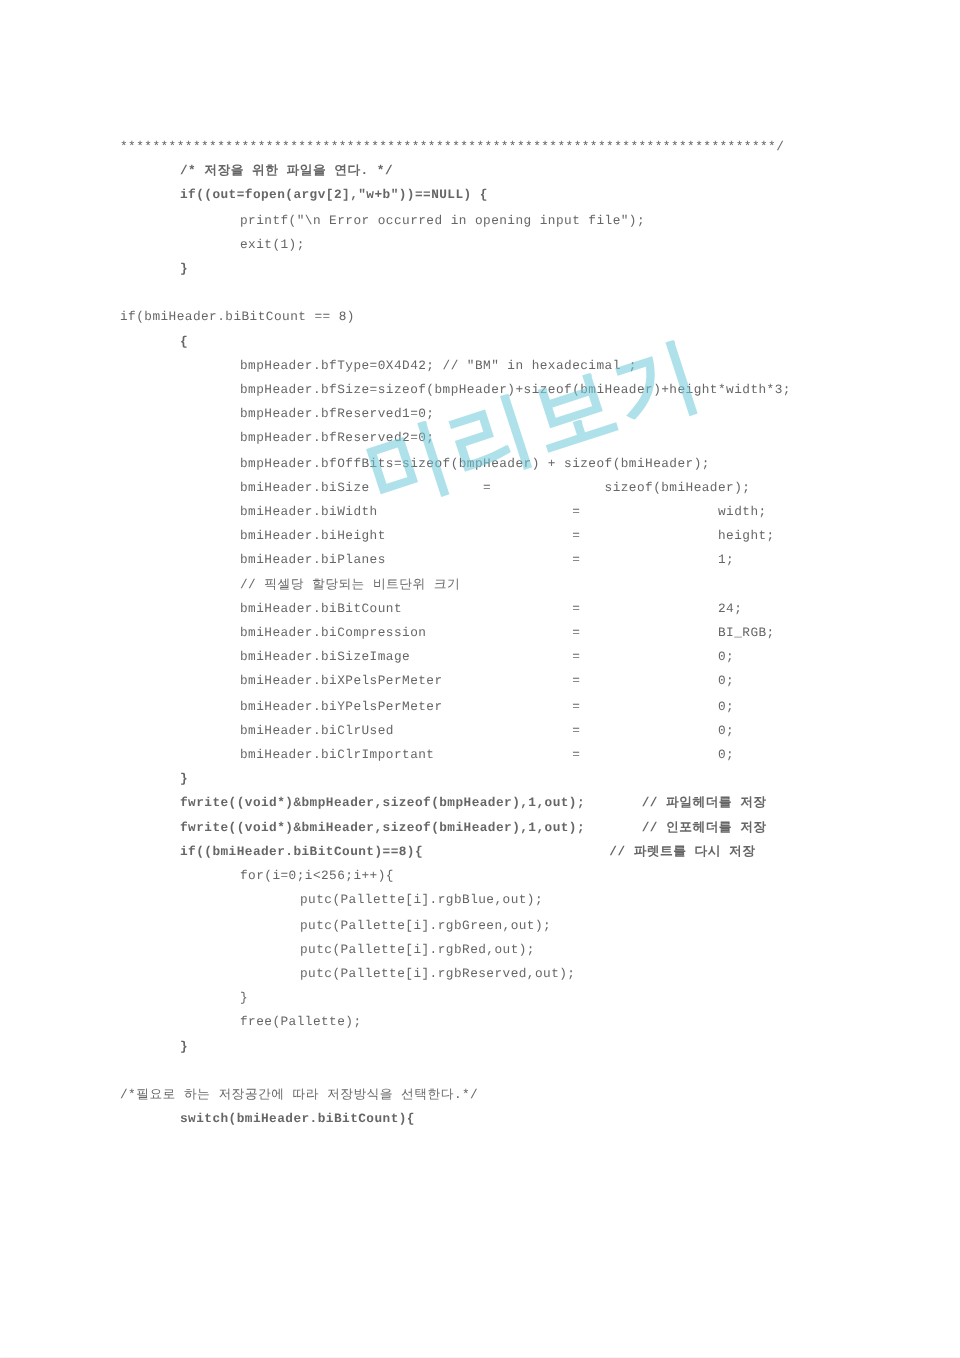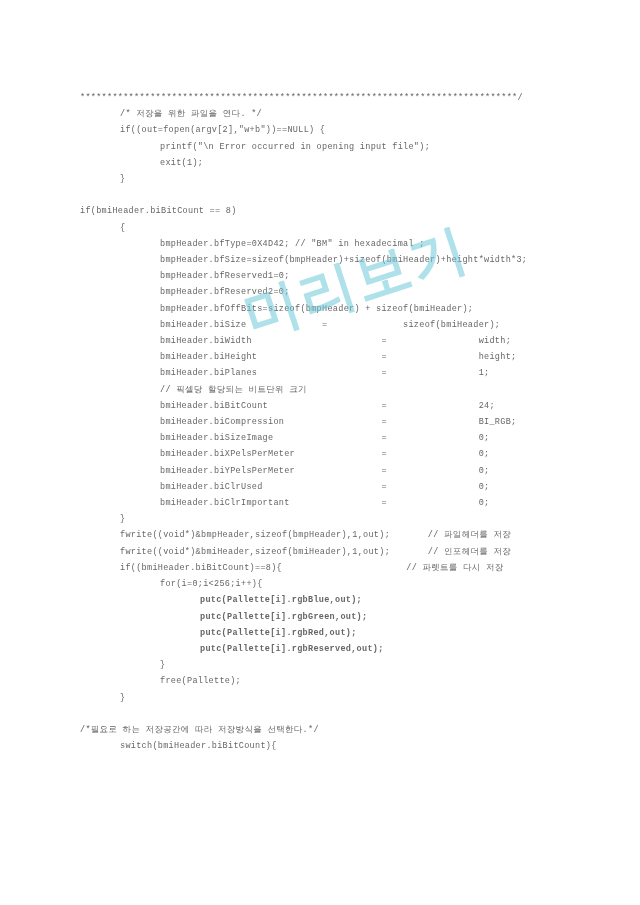--- a/index.html
+++ b/index.html
@@ -21,23 +21,23 @@
     padding: 90px 55px 40px 80px;
   }
   .code {
     font-family: "Malgun Gothic", "Courier New", monospace;
     font-size: 8.5px;
     line-height: 16.2px;
     color: #666666;
     white-space: pre;
     letter-spacing: 0.3px;
   }
-  .indent1 { padding-left: 40px; }
+  .indent1 { padding-left: 40px; font-weight: bold; }
   .indent2 { padding-left: 80px; }
-  .indent3 { padding-left: 120px; font-weight: bold; }
+  .indent3 { padding-left: 120px; }
   .watermark {
     position: absolute;
     top: 245px;
     left: 240px;
     font-size: 56px;
     font-weight: 700;
     color: #6cc9d8;
     opacity: 0.55;
     transform: rotate(-18deg);
     pointer-events: none;

